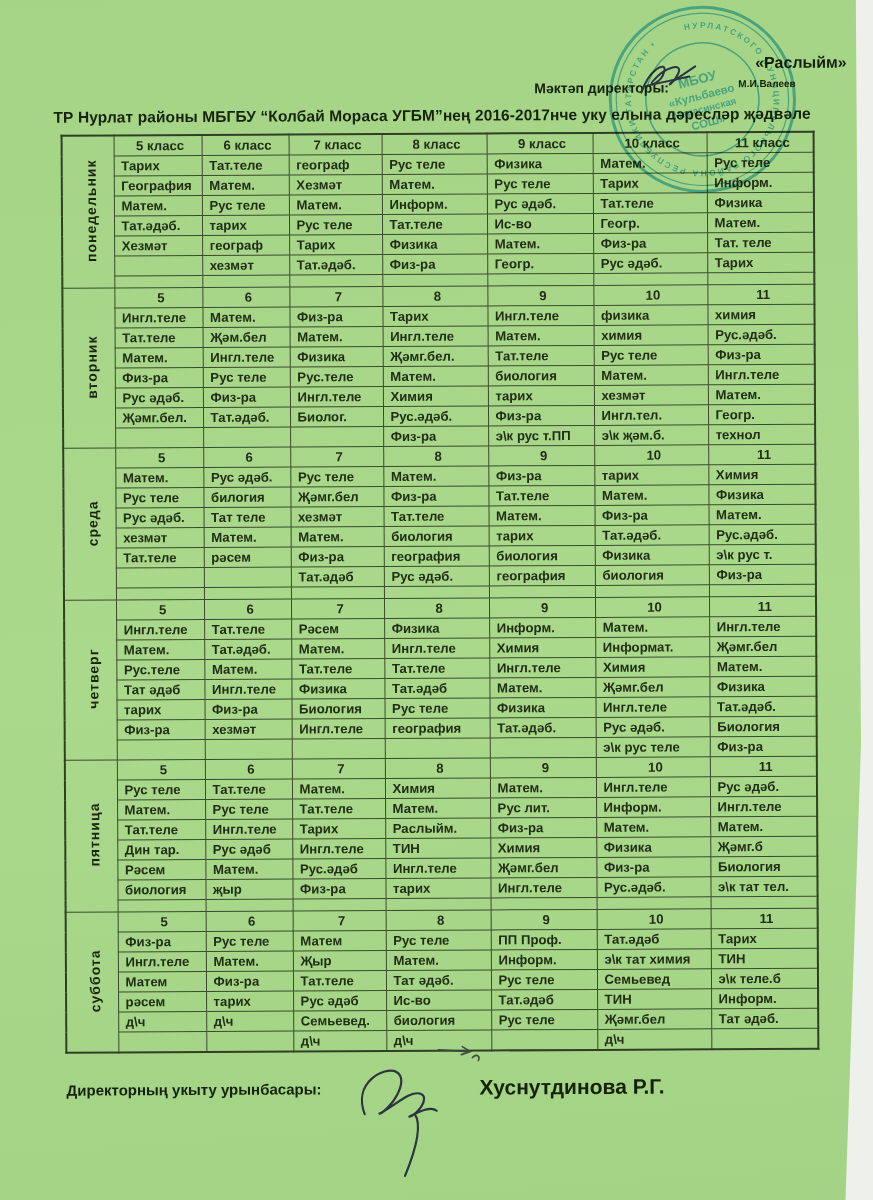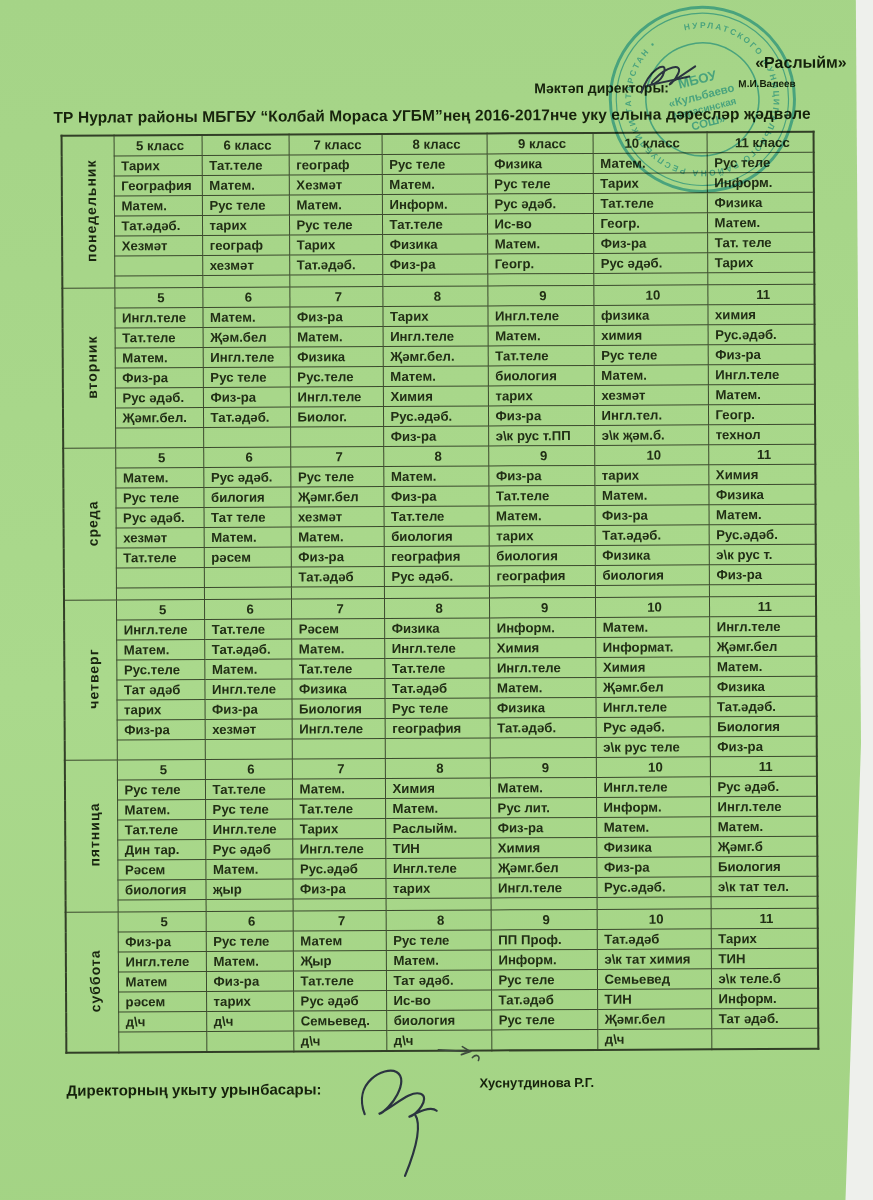--- a/index.html
+++ b/index.html
@@ -37,21 +37,21 @@
   td.day-cell{padding:0;text-align:center;vertical-align:middle;}
   .vert{
     display:inline-block;writing-mode:vertical-rl;transform:rotate(180deg);
     font-size:14px;font-weight:600;letter-spacing:1px;color:#192510;
   }
   .stamp{
     position:absolute;left:606px;top:2px;width:198px;height:198px;
     transform:rotate(-14deg);opacity:.78;mix-blend-mode:multiply;pointer-events:none;
   }
   .footer-label{position:absolute;left:64px;top:1080px;font-size:15px;font-weight:700;color:#15210b;}
-  .footer-name{position:absolute;left:477px;top:1076px;font-size:13px;font-weight:700;color:#15210b;}
+  .footer-name{position:absolute;left:477px;top:1076px;font-size:21px;font-weight:700;color:#15210b;}
   .sig-big{position:absolute;left:342px;top:1062px;width:130px;height:120px;}
   .pen-mark{position:absolute;left:432px;top:1040px;width:52px;height:28px;}
 </style>
 </head>
 <body>
 
 <div class="paper">
   <div class="tilt">
 
     <div class="hdr-approve">«Раслыйм»</div>

